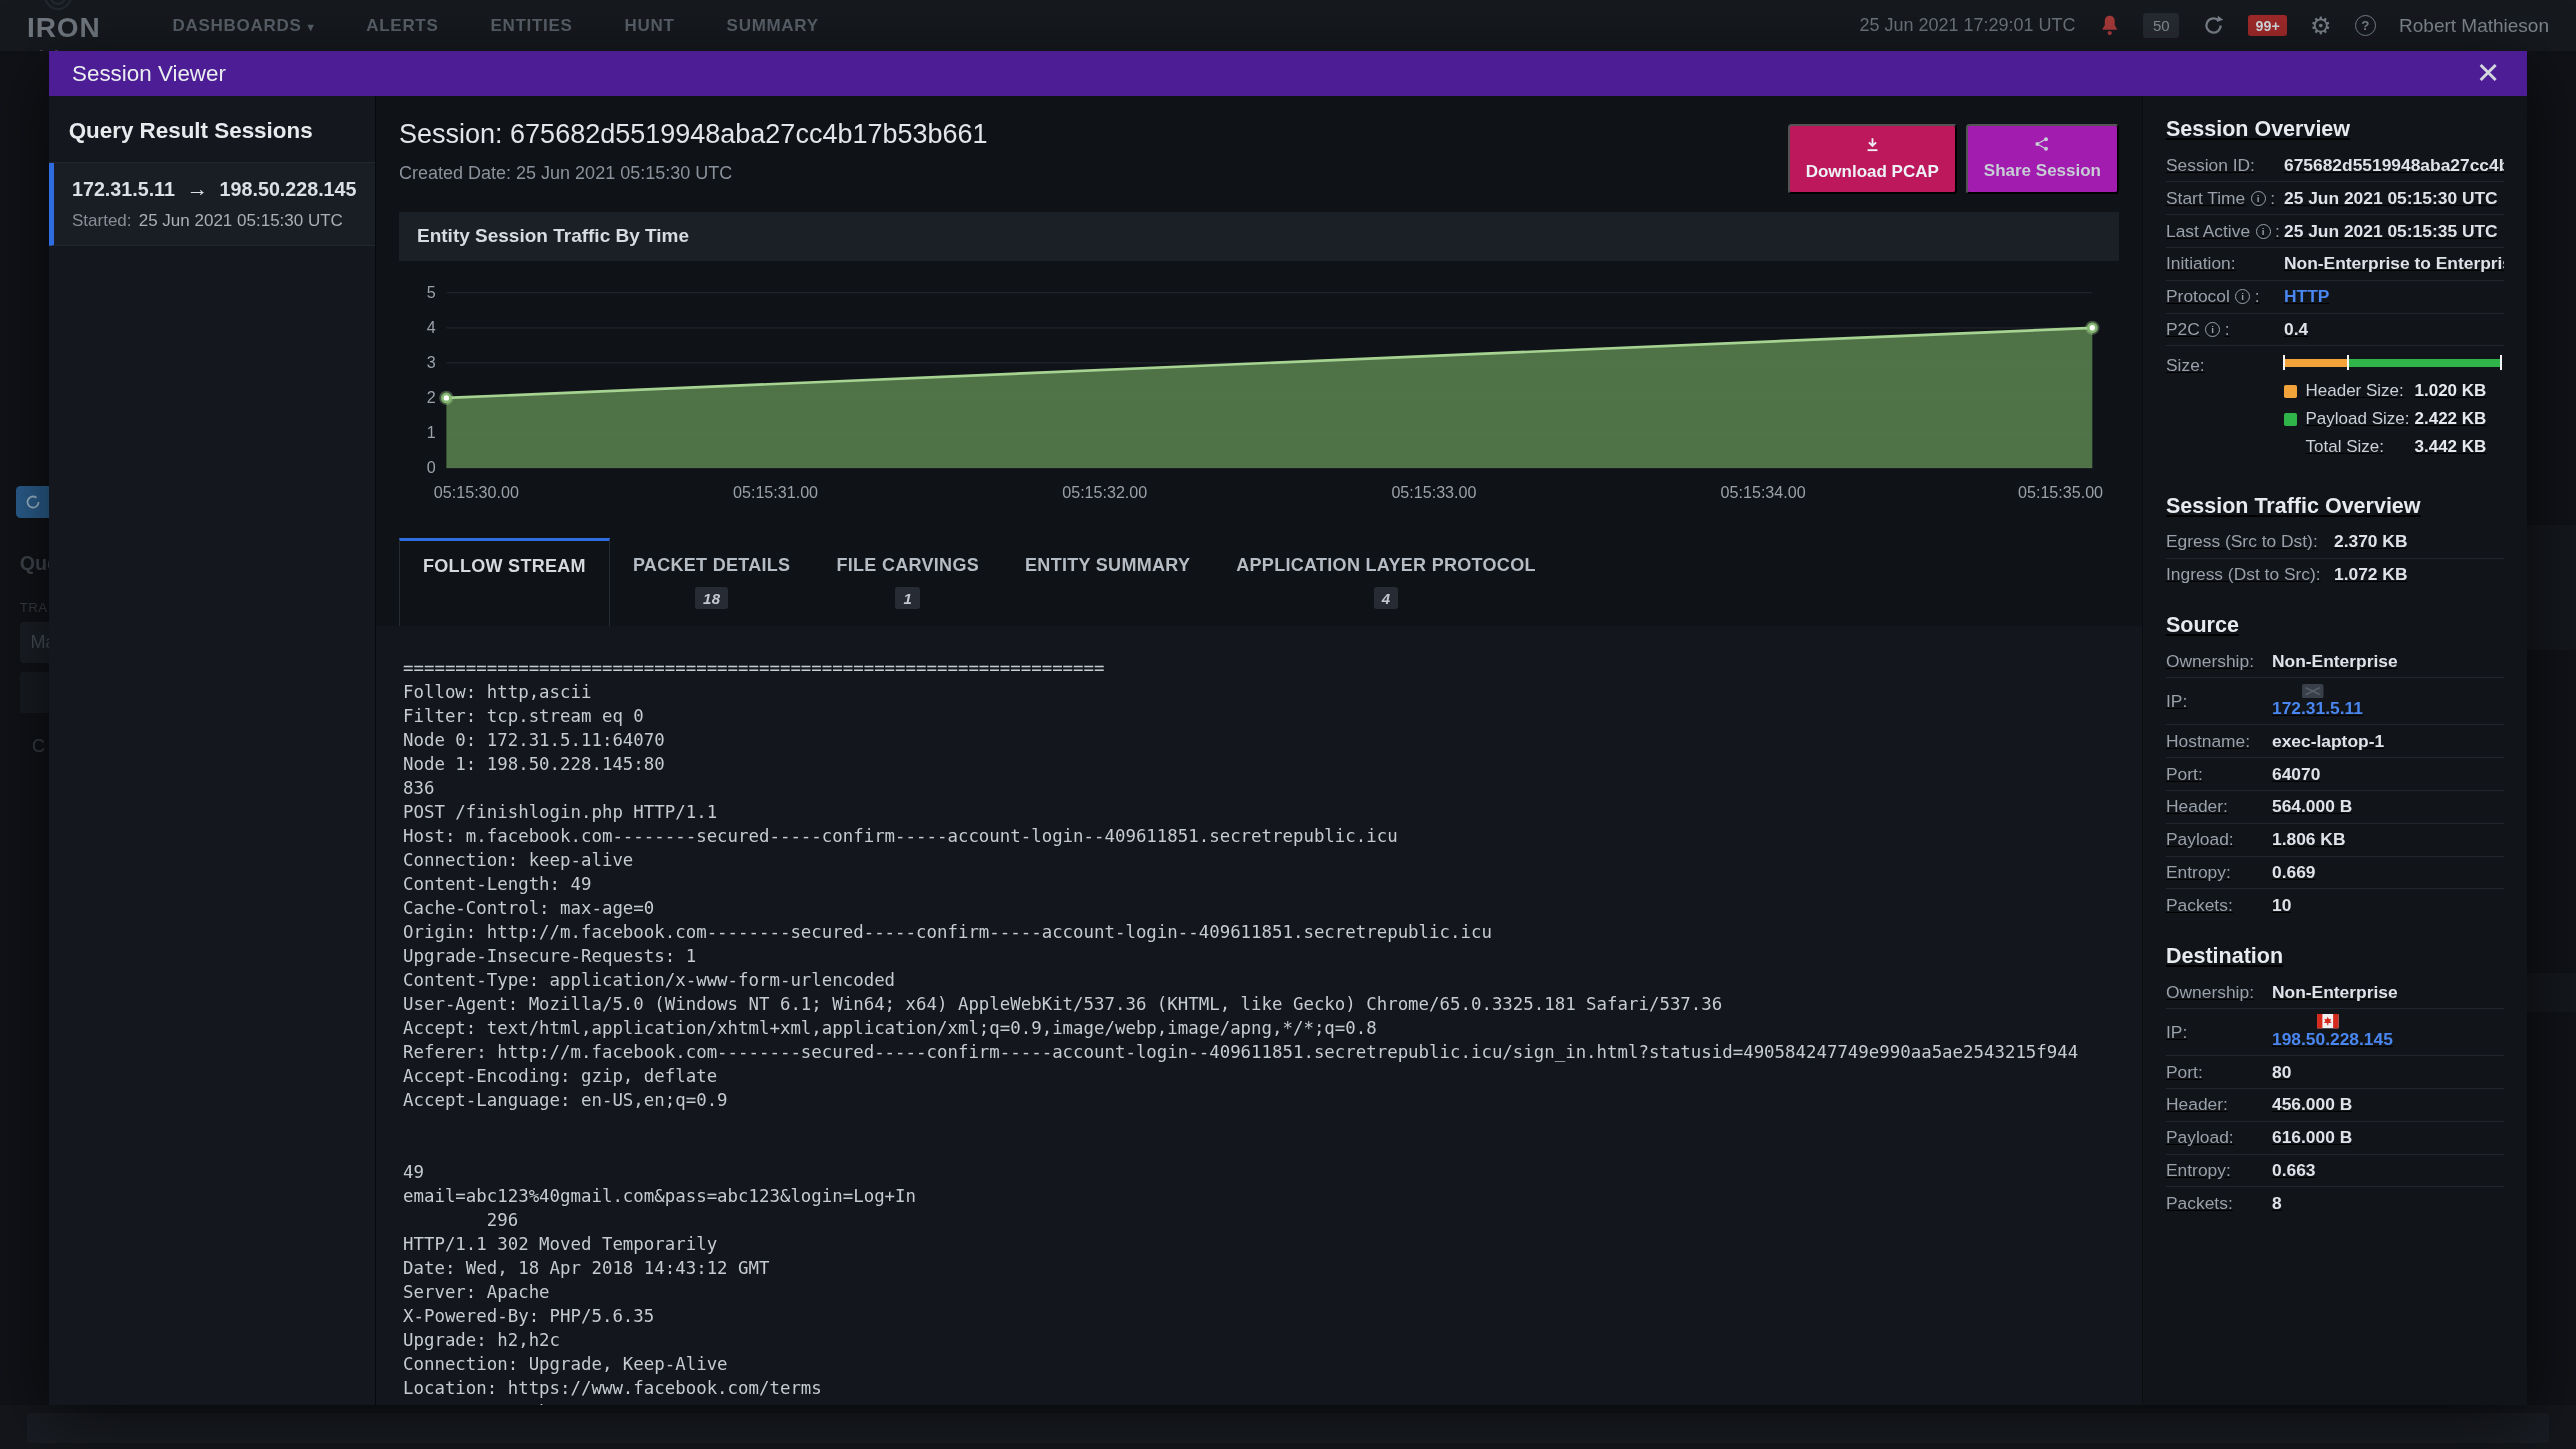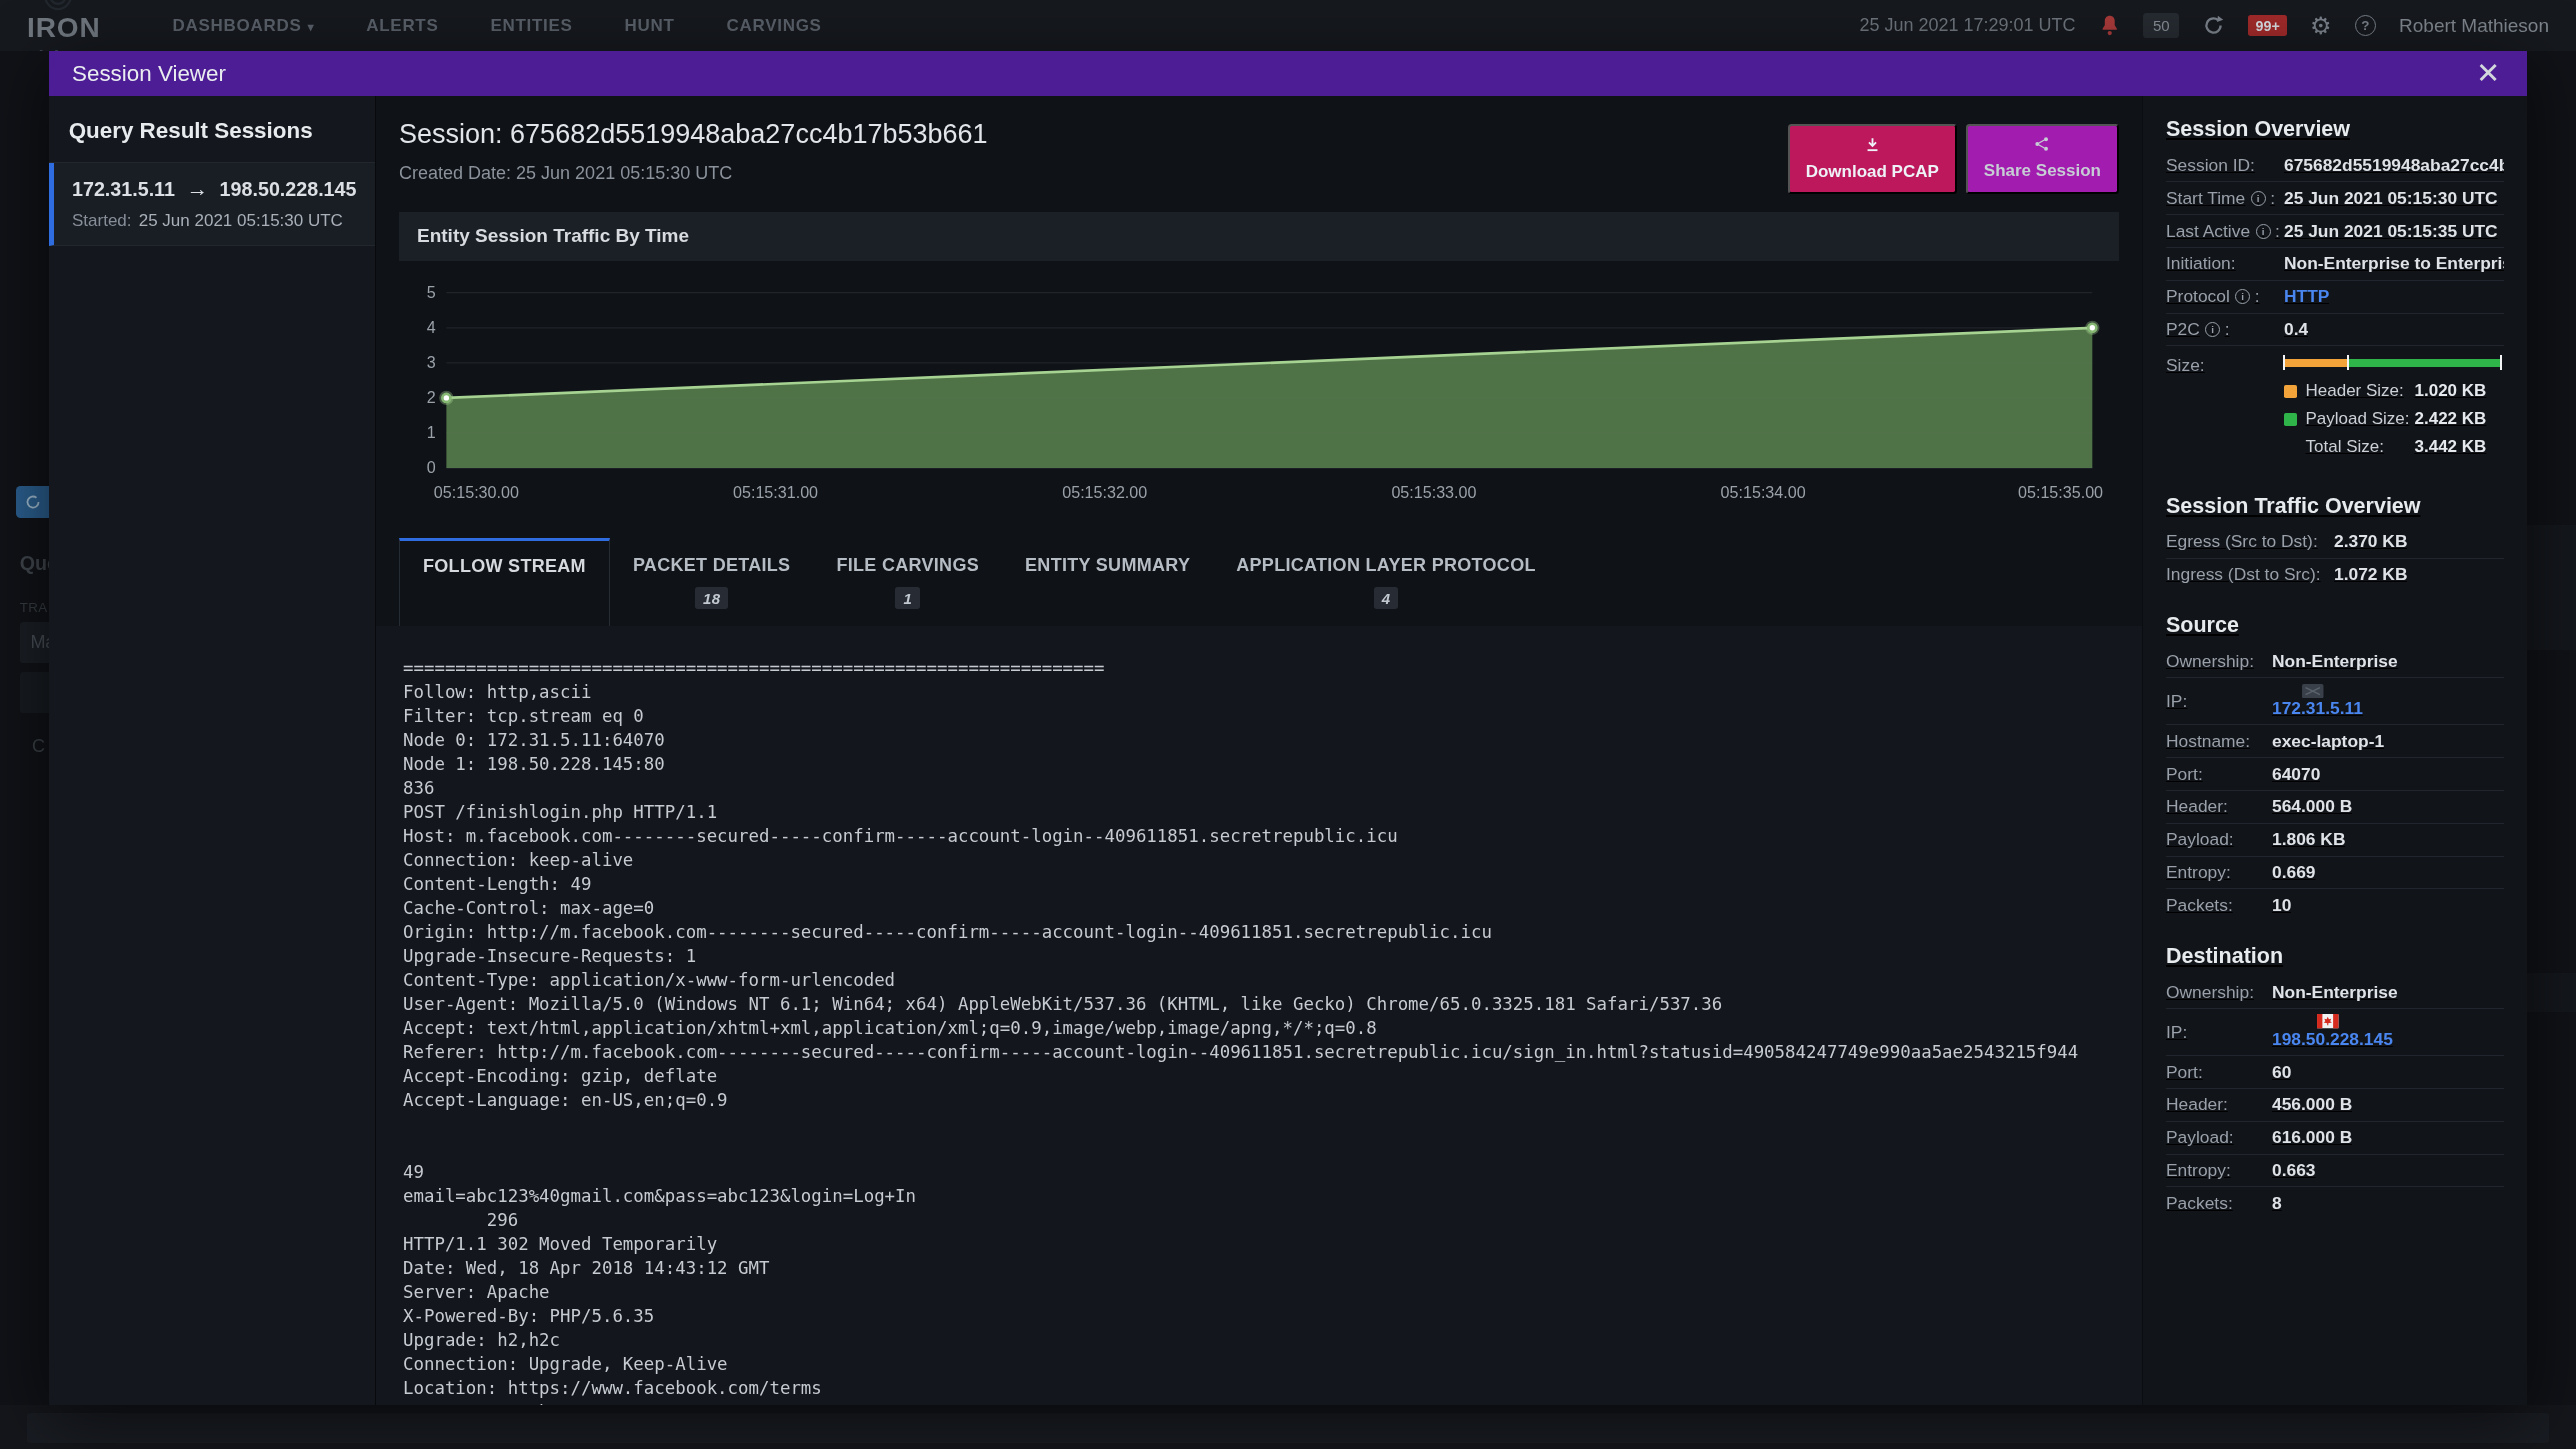--- a/index.html
+++ b/index.html
@@ -123,21 +123,21 @@
         <ellipse cx="18" cy="20" rx="4" ry="5" fill="none" stroke="#252b33" stroke-width="2.5"></ellipse>
       </svg>
       <span class="brand-iron" data-interactable="false">IRON</span>
       <span class="brand-vue" data-interactable="false">Vue</span>
     </div>
     <nav class="main-nav" data-interactable="false">
         <div class="nav-item" data-interactable="true">DASHBOARDS<span class="caret" data-interactable="false">▾</span></div>
         <div class="nav-item" data-interactable="true">ALERTS</div>
         <div class="nav-item" data-interactable="true">ENTITIES</div>
         <div class="nav-item" data-interactable="true">HUNT</div>
-        <div class="nav-item" data-interactable="true">CARVINGS</div>
+        <div class="nav-item" data-interactable="true">SUMMARY</div>
       </nav>
     <div class="top-right" data-interactable="false">
       <span class="datetime" data-interactable="false">25 Jun 2021 17:29:01 UTC</span>
       <span class="icon-btn" data-interactable="true">
         <svg data-interactable="false" width="21.5" height="23" viewBox="0 0 24 26">
           <path d="M12 2c-3.4 0-5.6 2.4-5.6 5.7v5.1L4 16.5v1.3h16v-1.3l-2.4-3.7V7.7C17.6 4.4 15.4 2 12 2z" fill="#a83a3a"></path>
           <circle cx="12" cy="21.5" r="2.4" fill="#a83a3a"></circle>
         </svg>
       </span>
       <span class="pill" data-interactable="false">50</span>
@@ -547,21 +547,21 @@
                 </span>
                 <span>198.50.228.145</span>
               </div>
             </div>
             <div class="kv" data-interactable="false">
               <div class="kv-label" data-interactable="false" style="flex-basis: 106px;">
                 <span>Port</span>
                 <span>:</span>
               </div>
               <div class="kv-value" data-interactable="false">
-                <span>60</span>
+                <span>80</span>
               </div>
             </div>
             <div class="kv" data-interactable="false">
               <div class="kv-label" data-interactable="false" style="flex-basis: 106px;">
                 <span>Header</span>
                 <span>:</span>
               </div>
               <div class="kv-value" data-interactable="false">
                 <span>456.000 B</span>
               </div>

